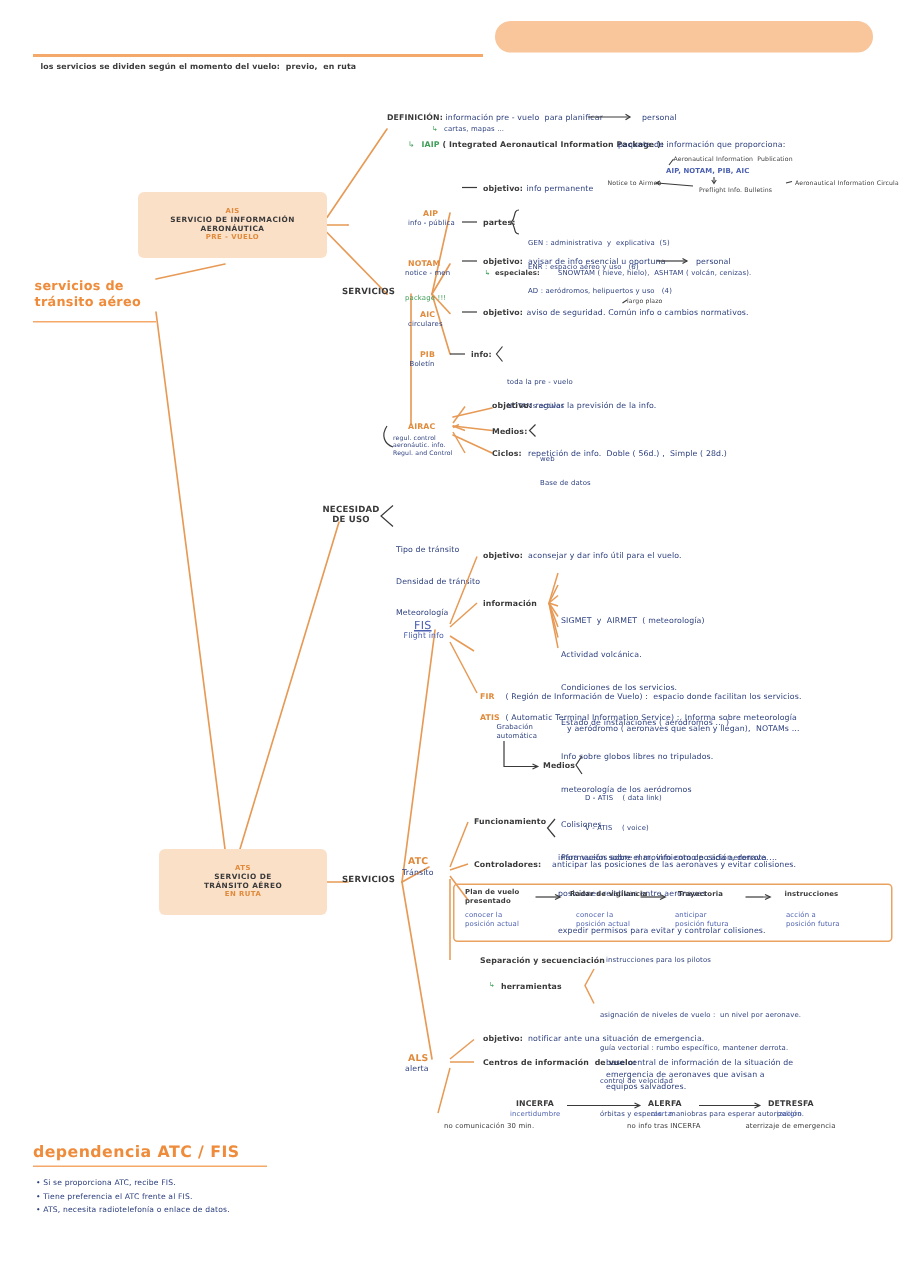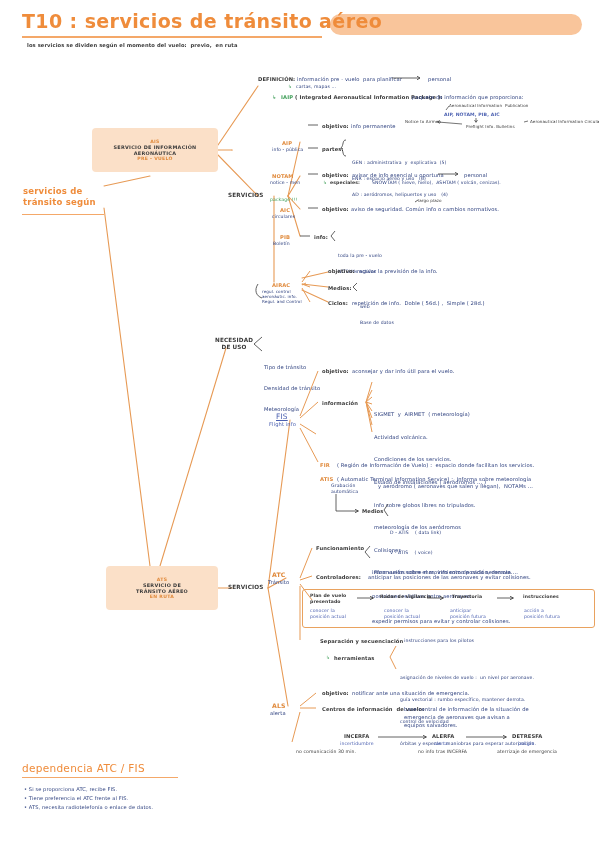--- a/index.html
+++ b/index.html
@@ -48,21 +48,21 @@
   .rootlbl{position:absolute;font-size:8.5px;font-weight:bold;color:#ef8c3b;
     line-height:1.35;letter-spacing:.2px;}
   #root-label{left:23px;top:186px;}
   #root-underline{position:absolute;left:22px;top:214px;width:82px;height:1.3px;background:#f4a869;}
 
   
   #atc-flow-box{position:absolute;left:302px;top:589px;width:291px;height:37px;
     border:1px solid #e9a25f;border-radius:3px;}
 
   
-  #dep-title{position:absolute;left:22px;top:762px;font-size:10.5px;font-weight:normal;color:#ef8c3b;letter-spacing:.3px;}
+  #dep-title{position:absolute;left:22px;top:762px;font-size:10.5px;font-weight:bold;color:#ef8c3b;letter-spacing:.3px;}
   #dep-underline{position:absolute;left:22px;top:777px;width:156px;height:1.4px;background:#f4a869;}
   .bullet{position:absolute;font-size:5.1px;color:#2b3e7d;letter-spacing:.1px;}
 
   ul.lst{margin:0;padding:0;list-style:none;}
   ul.lst li{white-space:pre;}
 </style>
 </head>
 <body>
 
 <div class="canvas">
@@ -94,29 +94,26 @@
       <path d="M160,566 L226,348"></path>
       <path d="M218,588 L232,588"></path>
 
       <path d="M268,588 L290,420"></path>
       <path d="M268,588 L286,578"></path>
       <path d="M268,588 L288,706"></path>
     </g>
   </svg>
 
   <div id="title-pill"></div>
-  <div id="title-bar">
-    <span id="title-text">T10 : servicios de tránsito aéreo</span>
-  </div>
   <div id="title-underline"></div>
   <div class="t f5 dark b" style="left:27px;top:42px;">los servicios se dividen según el momento del vuelo:  previo,  en ruta</div>
 
   <div class="rootlbl" id="root-label">
     <span style="white-space:pre-line;">servicios de
-tránsito según</span>
+tránsito aéreo</span>
   </div>
   <div id="root-underline"></div>
 
   <div class="chip" id="node-ais">
     <span class="l1">AIS</span>
     <span class="l2" style="white-space:pre-line;">SERVICIO DE INFORMACIÓN
 AERONÁUTICA</span>
     <span class="l3">PRE - VUELO</span>
   </div>
 

